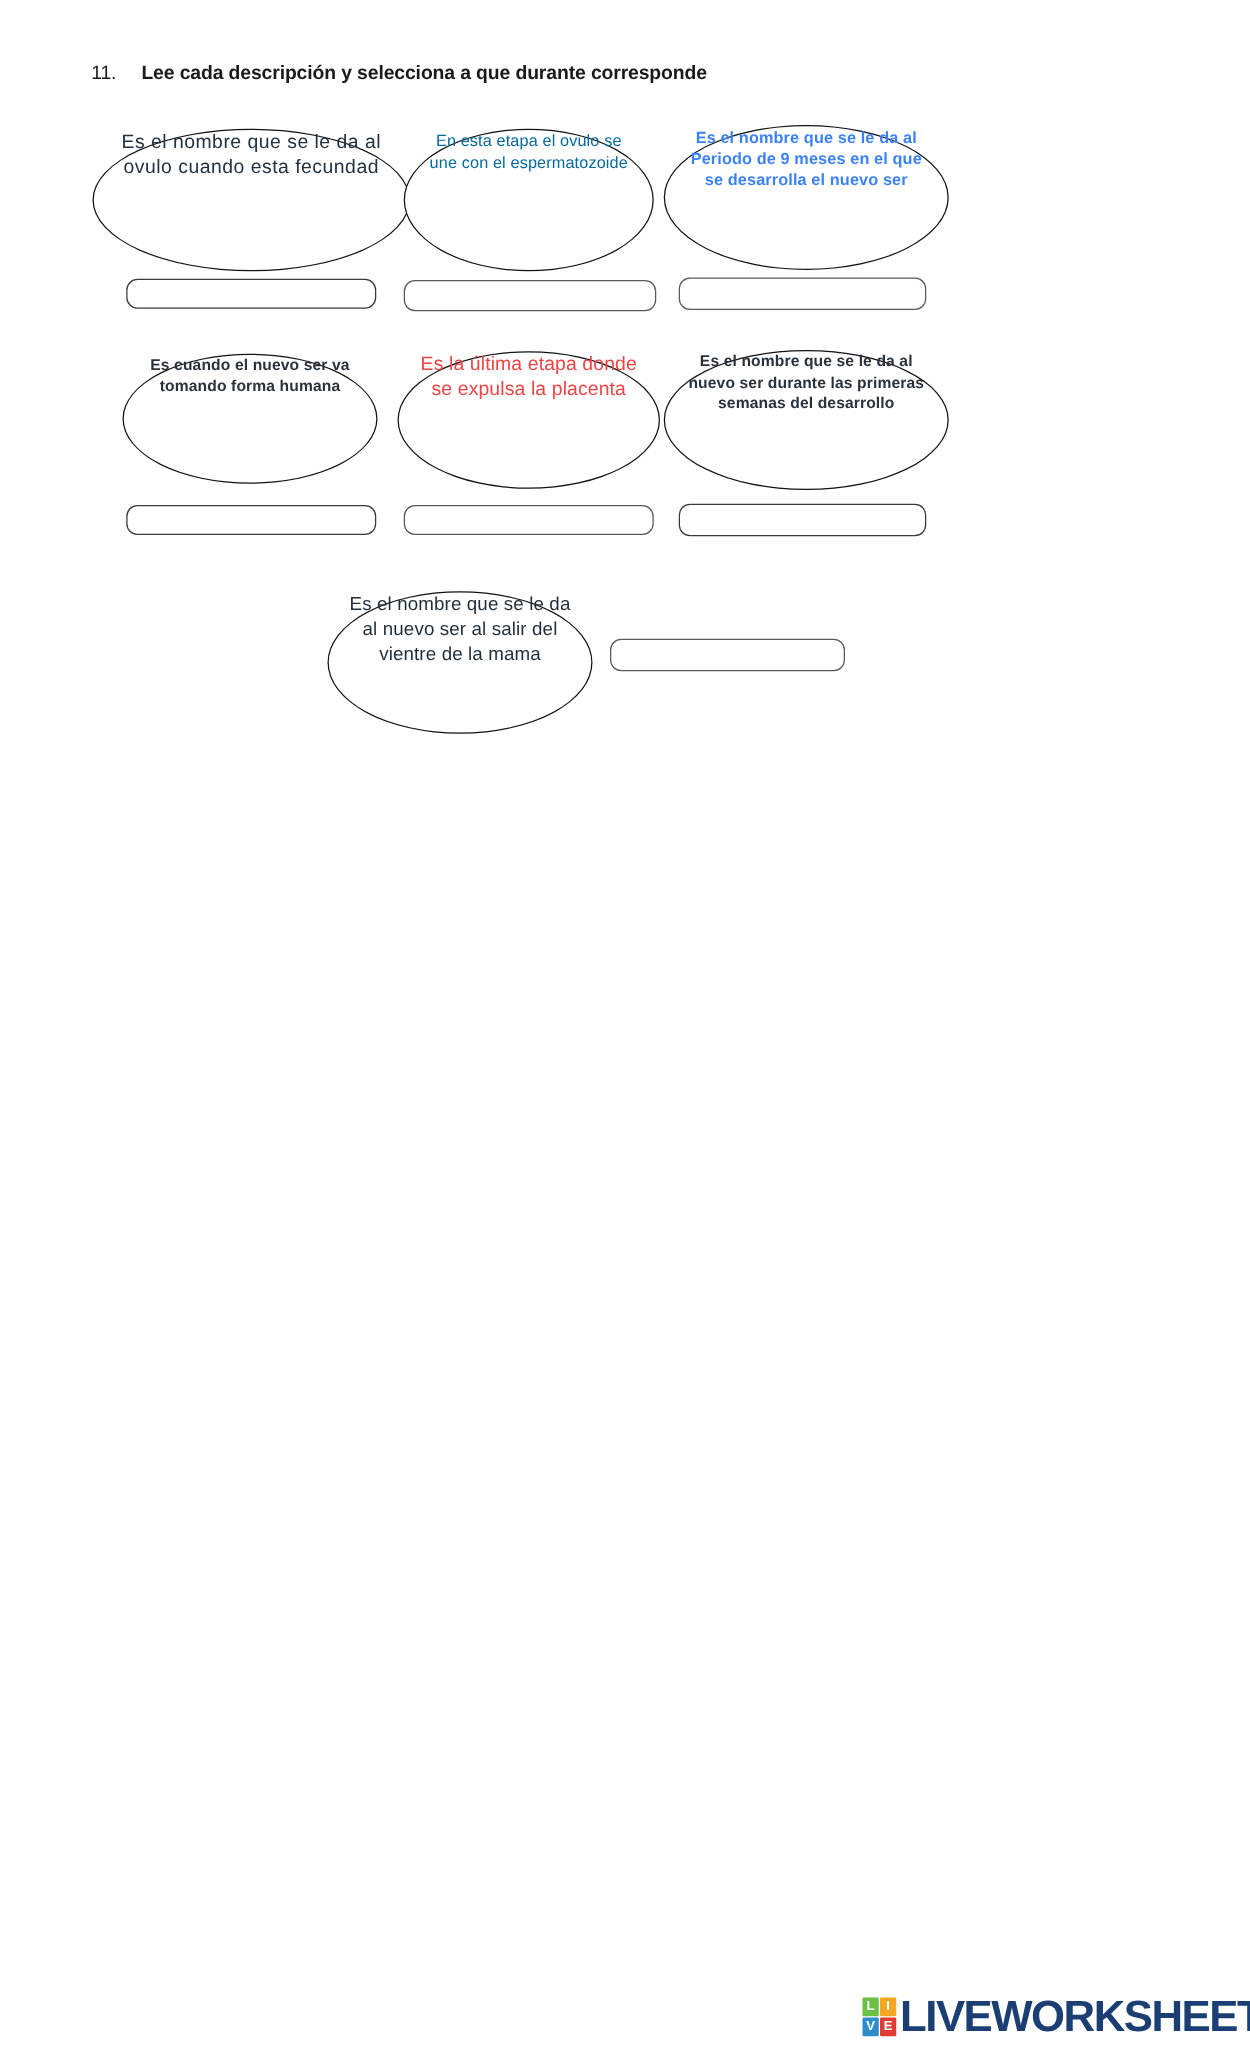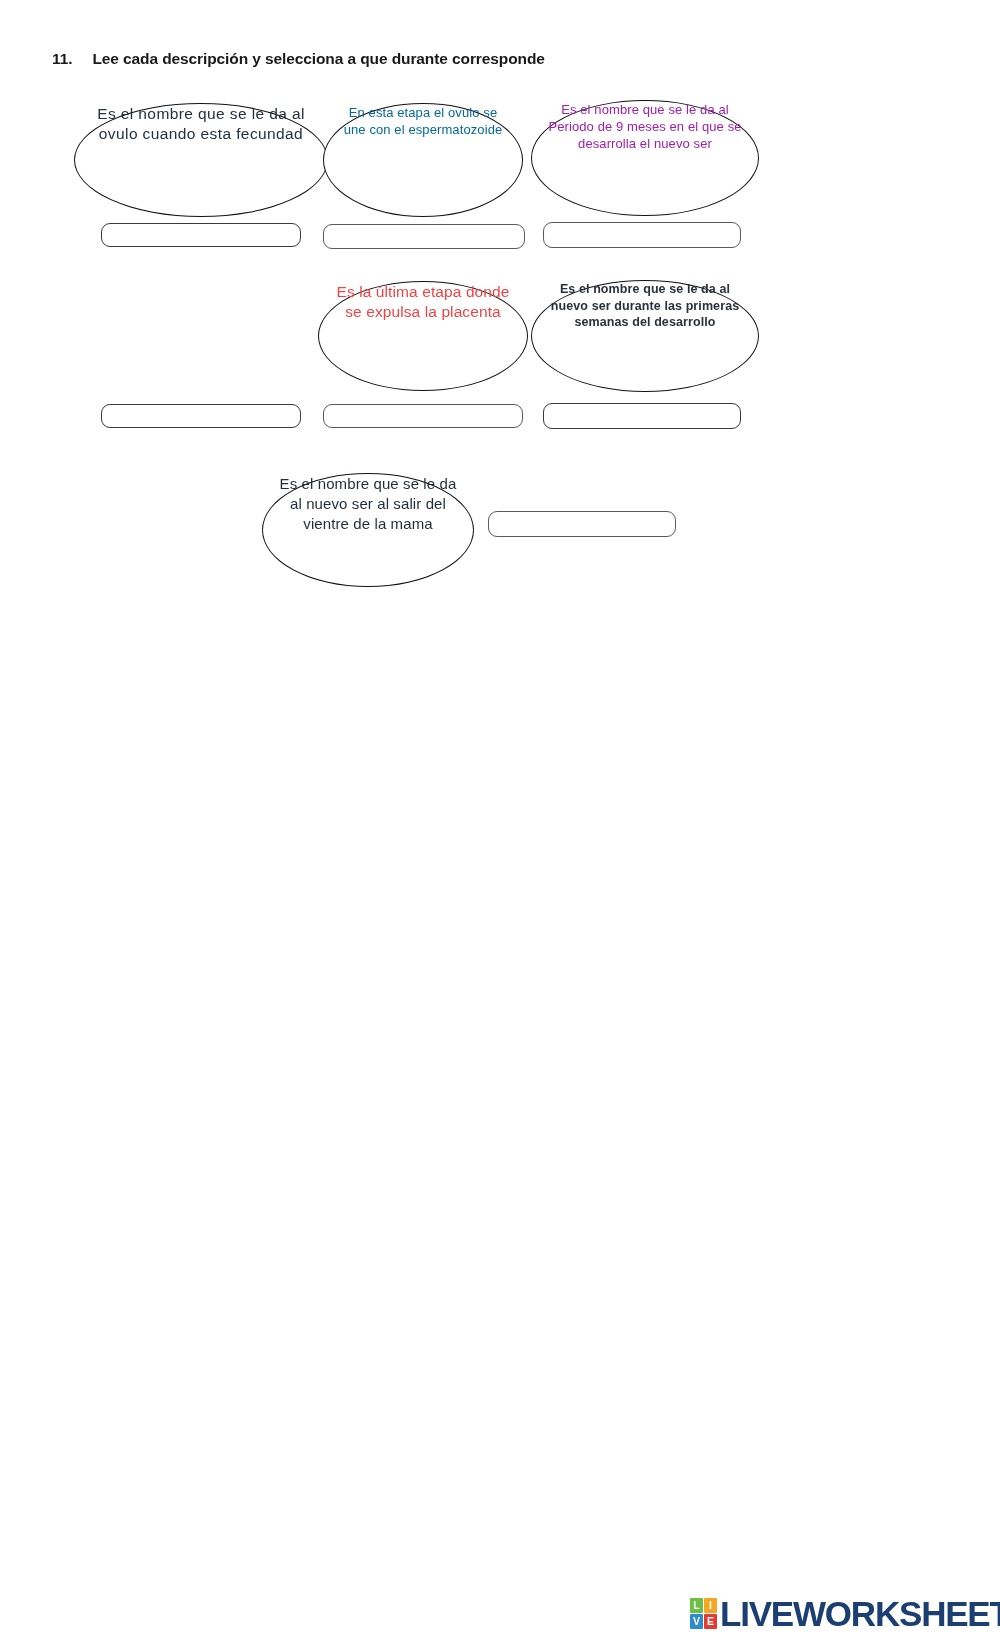--- a/index.html
+++ b/index.html
@@ -21,21 +21,21 @@
     left: 52px;
     top: 50px;
     display: flex;
     align-items: baseline;
     gap: 20px;
     font-weight: bold;
     font-size: 15.5px;
     color: #1a1a1a;
     letter-spacing: -0.1px;
   }
-  .question-number { font-weight: bold; }
+  .question-number { font-weight: normal; margin-left: 21px; }
   .question-text   { font-weight: bold; }
 
   
   .worksheet {
     position: absolute;
     left: 0;
     top: 0;
     width: 1000px;
     height: 640px;
   }
@@ -54,21 +54,21 @@
     text-align: center;
     color: #20323f;
     line-height: 1.32;
     padding: 0 16px;
     letter-spacing: 0.1px;
   }
 
   
   .e1 p { font-size: 15.5px; letter-spacing: 0.4px; color: #223240; }
   .e2 p { font-size: 13px;   color: #0369a1; }
-  .e3 p { font-size: 13px;   color: #a21caf; font-weight: 400; }
+  .e3 p { font-size: 13px;   color: #3b82f6; font-weight: 700; }
   .e4 p { font-size: 12.5px; color: #29323c; font-weight: 600; }
   .e5 p { font-size: 15.5px; color: #ef4444; }
   .e6 p { font-size: 12.5px; color: #29323c; font-weight: 600; }
   .e7 p { font-size: 15px;   color: #1f2d39; }
 
   .answer-box {
     position: absolute;
     background: #ffffff;
     border: 1.5px solid #3a3a3a;
     border-radius: 9px;
@@ -141,20 +141,23 @@
   <div class="ellipse e3" style="left:531px; top:100px; width:228px; height:116px;">
     <p>Es el nombre que se le da al Periodo de 9 meses en el que se desarrolla el nuevo ser</p>
   </div>
 
   <input class="answer-box" type="text" style="left: 101px; top: 223px; width: 200px; height: 24px;" placeholder="">
 
   <input class="answer-box thin" type="text" style="left: 323px; top: 224px; width: 202px; height: 25px;" placeholder="">
 
   <input class="answer-box thin" type="text" style="left: 543px; top: 222px; width: 198px; height: 26px;" placeholder="">
 
+  <div class="ellipse e4" style="left:98px; top:283px; width:204px; height:104px;">
+    <p>Es cuando el nuevo ser va tomando forma humana</p>
+  </div>
 
   <div class="ellipse e5" style="left:318px; top:281px; width:210px; height:110px;">
     <p>Es la última etapa donde se expulsa la placenta</p>
   </div>
 
   <div class="ellipse e6" style="left:531px; top:280px; width:228px; height:112px;">
     <p>Es el nombre que se le da al nuevo ser durante las primeras semanas del desarrollo</p>
   </div>
 
   <input class="answer-box" type="text" style="left: 101px; top: 404px; width: 200px; height: 24px;" placeholder="">

